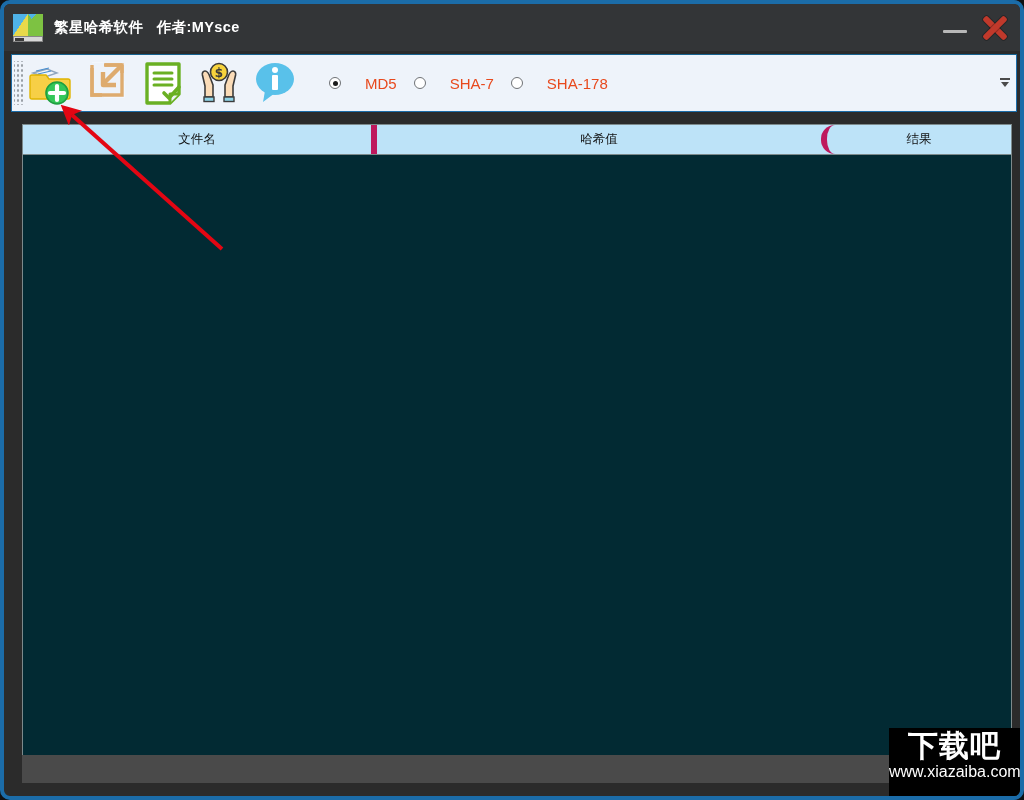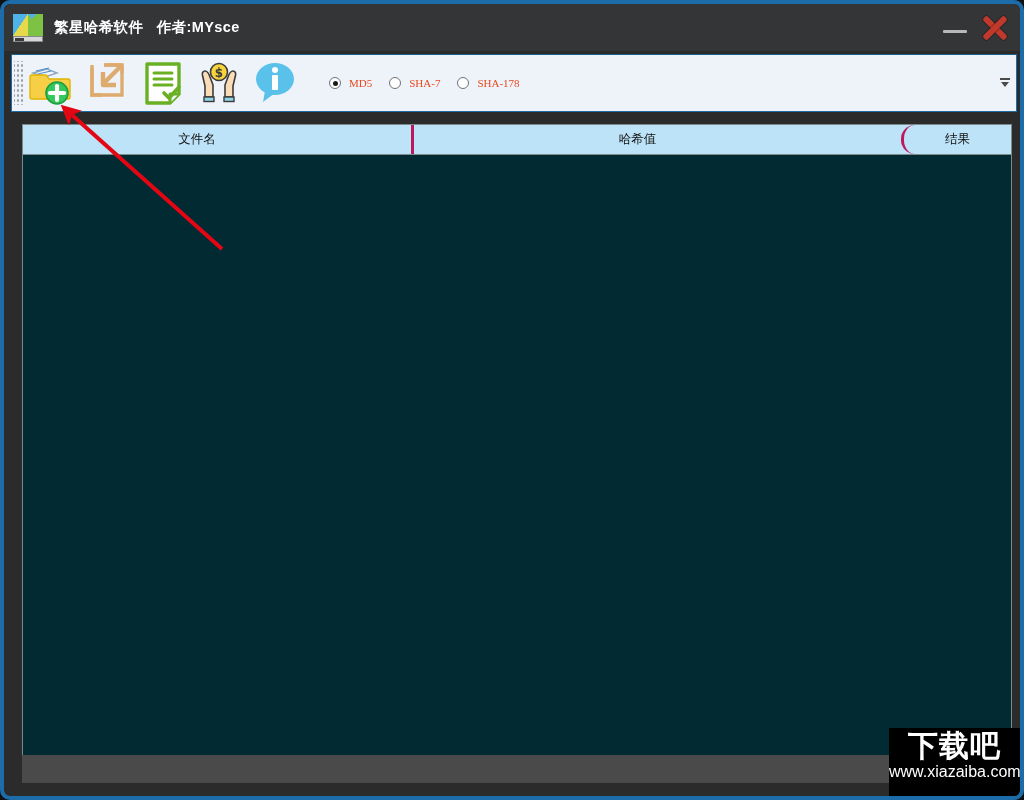--- a/index.html
+++ b/index.html
@@ -178,24 +178,24 @@
   }
   .radio-item.checked .radio-dot::after {
     content: "";
     position: absolute;
     left: 2.5px; top: 2.5px;
     width: 5px; height: 5px;
     border-radius: 50%;
     background: #1c1c1c;
   }
   .radio-label {
-    margin-left: 8px;
-    font-size: 11px;
+    margin-left: 24px;
+    font-size: 15px;
     color: #e8491d;
-    font-family: Liberation Serif, serif;
+    font-family: Liberation Sans, sans-serif;
   }
   #toolbar-overflow {
     margin-left: auto;
     margin-right: 5px;
     width: 12px; height: 12px;
     position: relative;
     cursor: pointer;
     flex: none;
   }
   #toolbar-overflow::before {
@@ -223,33 +223,32 @@
     height: 638px;
     background: #022a33;
     border: 1px solid #7d8a8c;
     box-sizing: border-box;
   }
   #list-header {
     display: flex;
     height: 29px;
     background: #bde3f8;
     border-bottom: 1px solid #7d8a8c;
-    gap: 40px;
   }
   .col-head {
     display: flex;
     align-items: center;
     justify-content: center;
     font-size: 12.5px;
     color: #111111;
     box-sizing: border-box;
     cursor: pointer;
     font-family: "DejaVu Sans", "Liberation Sans", sans-serif;
   }
-  .col-head + .col-head { border-left: 3px solid #be185d; }
+  .col-head + .col-head { border-left: 6px solid #be185d; }
   #col-filename { width: 348px; }
   #col-hash     { width: 450px; }
   #col-result   { flex: 1; border-radius: 14px; }
   #list-body {
     height: 607px;
     background: #022a33;
   }
 
   
   #status-bar {

